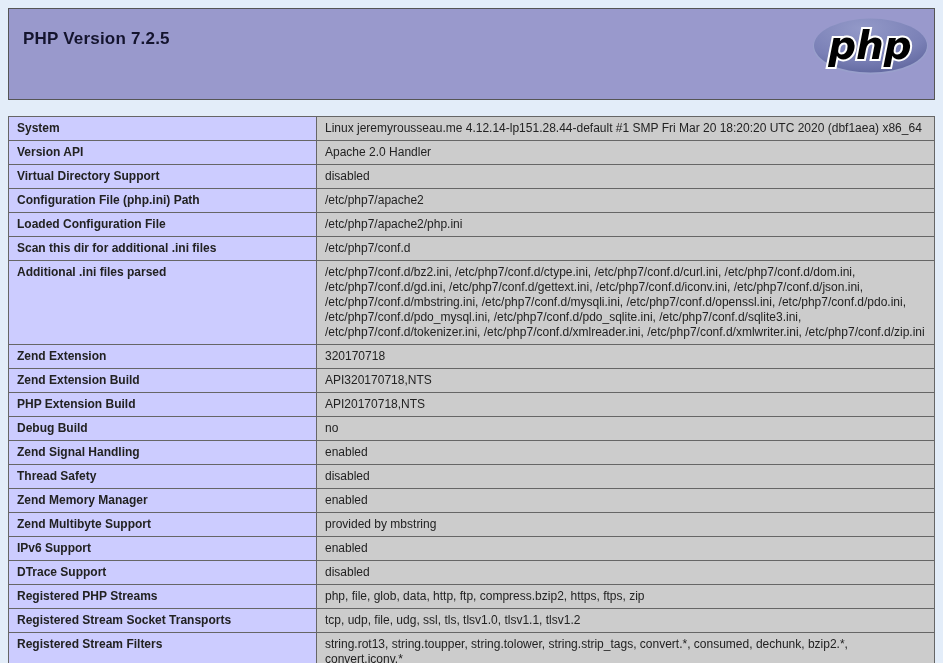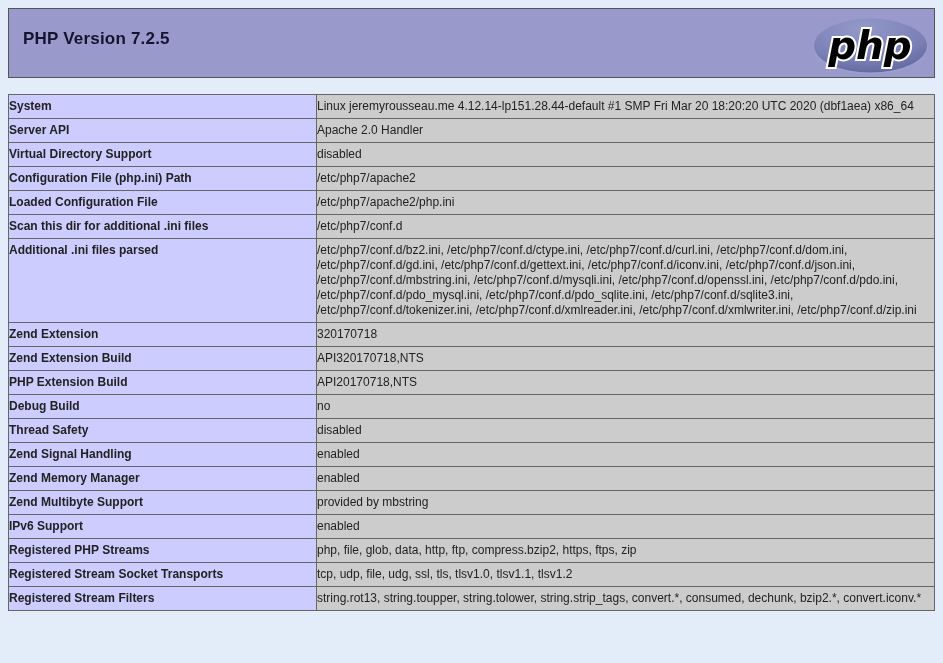--- a/index.html
+++ b/index.html
@@ -21,21 +21,21 @@
     font-size: 12px;
     color: var(--text);
     padding: 8px;
     width: 943px;
   }
   .center { width: 100%; }
 
   
   .header-box {
     position: relative;
-    height: 70px;
+    height: 92px;
     background: var(--header-background);
     border: 1px solid #555;
     margin-bottom: 16px;
   }
   .page-title {
     position: absolute;
     left: 14px;
     top: 20px;
     margin: 0;
     font-size: 17px;
@@ -54,21 +54,21 @@
   }
 
   
   table.info {
     width: 100%;
     border-collapse: collapse;
     table-layout: fixed;
   }
   table.info td {
     border: 1px solid var(--border);
-    padding: 4px 0;
+    padding: 4px 8px;
     vertical-align: baseline;
     line-height: 1.25;
     word-wrap: break-word;
     overflow-wrap: break-word;
   }
   td.e {
     background: var(--label-cell);
     font-weight: bold;
     width: 308px;
   }
@@ -100,21 +100,21 @@
   </div>
 
   <table class="info">
     <tbody id="info-body">
   <tr>
     <td class="e">System</td>
     <td class="v">Linux jeremyrousseau.me 4.12.14-lp151.28.44-default #1 SMP Fri Mar 20 18:20:20 UTC 2020 (dbf1aea) x86_64</td>
   </tr>
 
   <tr>
-    <td class="e">Server API</td>
+    <td class="e">Version API</td>
     <td class="v">Apache 2.0 Handler</td>
   </tr>
 
   <tr>
     <td class="e">Virtual Directory Support</td>
     <td class="v">disabled</td>
   </tr>
 
   <tr>
     <td class="e">Configuration File (php.ini) Path</td>
@@ -152,44 +152,48 @@
     <td class="e">PHP Extension Build</td>
     <td class="v">API20170718,NTS</td>
   </tr>
 
   <tr>
     <td class="e">Debug Build</td>
     <td class="v">no</td>
   </tr>
 
   <tr>
+    <td class="e">Zend Signal Handling</td>
+    <td class="v">enabled</td>
+  </tr>
+
+  <tr>
     <td class="e">Thread Safety</td>
     <td class="v">disabled</td>
   </tr>
 
   <tr>
-    <td class="e">Zend Signal Handling</td>
-    <td class="v">enabled</td>
-  </tr>
-
-  <tr>
     <td class="e">Zend Memory Manager</td>
     <td class="v">enabled</td>
   </tr>
 
   <tr>
     <td class="e">Zend Multibyte Support</td>
     <td class="v">provided by mbstring</td>
   </tr>
 
   <tr>
     <td class="e">IPv6 Support</td>
     <td class="v">enabled</td>
   </tr>
 
+  <tr>
+    <td class="e">DTrace Support</td>
+    <td class="v">disabled</td>
+  </tr>
 
   <tr>
     <td class="e">Registered PHP Streams</td>
     <td class="v">php, file, glob, data, http, ftp, compress.bzip2, https, ftps, zip</td>
   </tr>
 
   <tr>
     <td class="e">Registered Stream Socket Transports</td>
     <td class="v">tcp, udp, file, udg, ssl, tls, tlsv1.0, tlsv1.1, tlsv1.2</td>
   </tr>

